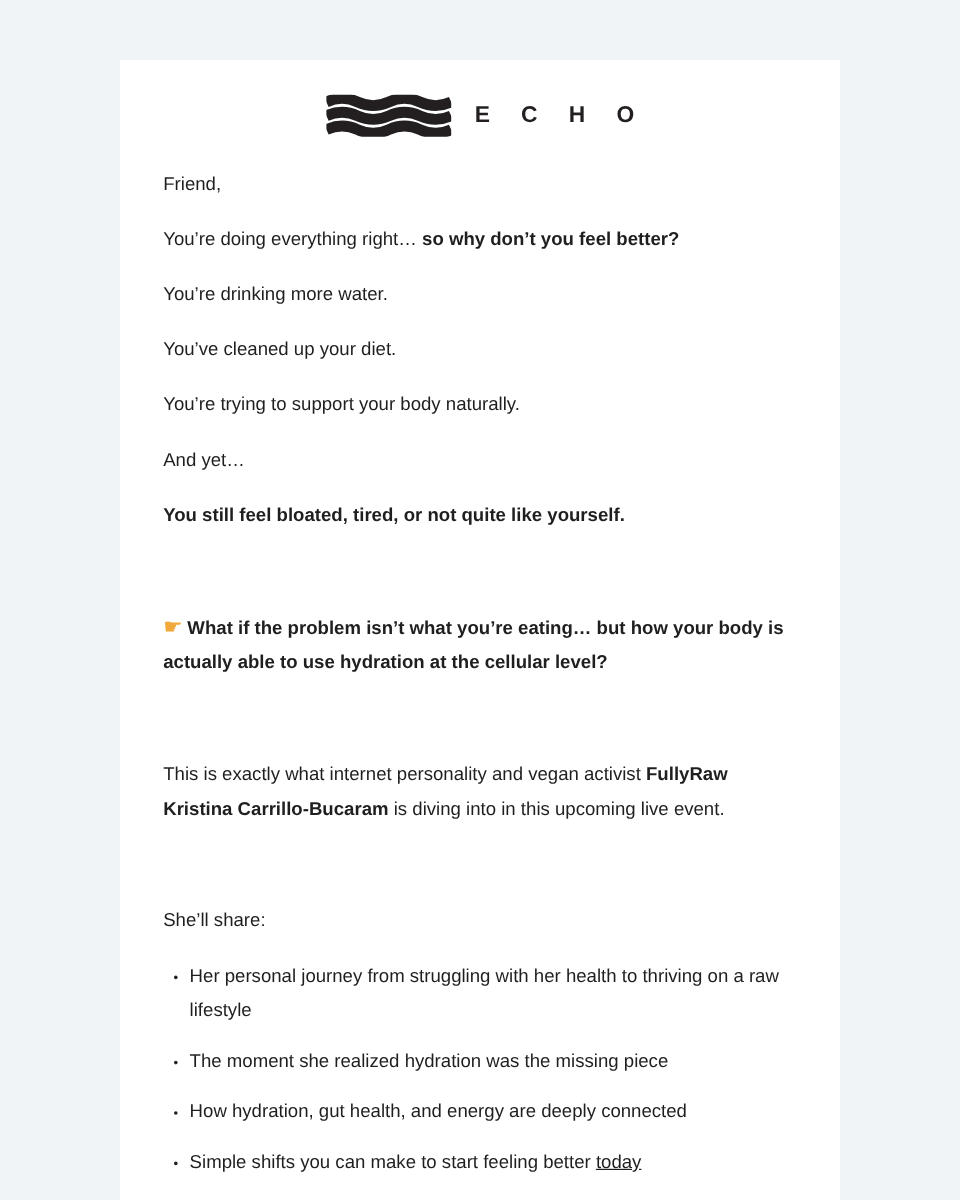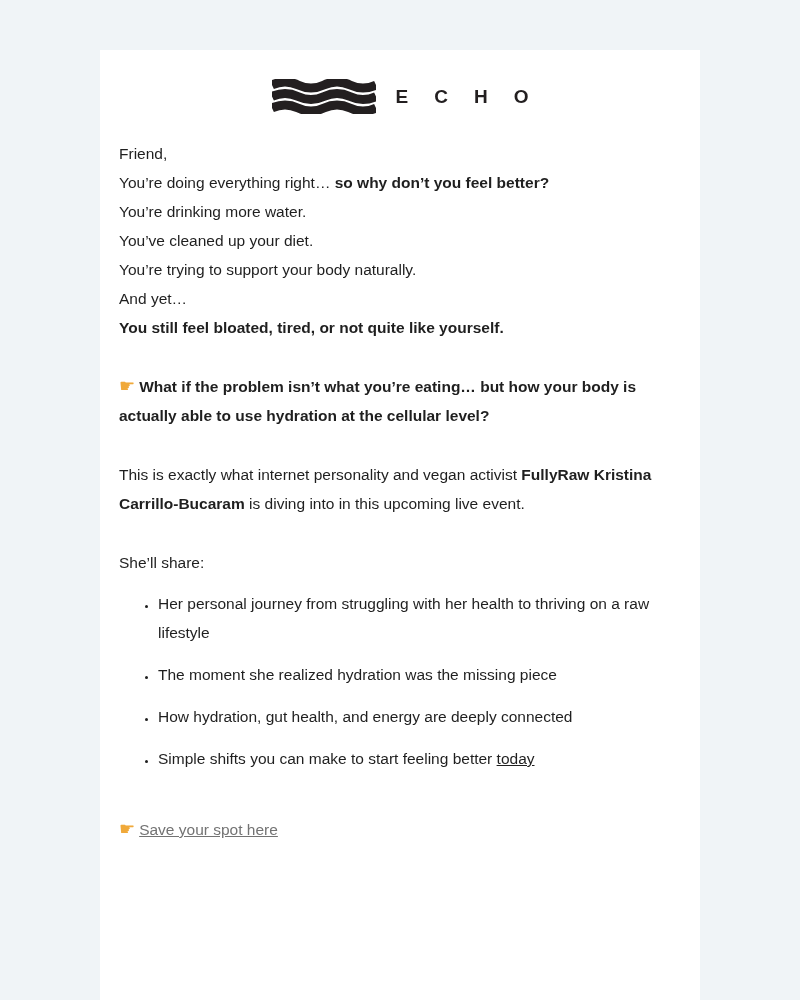--- a/index.html
+++ b/index.html
@@ -39,21 +39,21 @@
     margin-right: -26px;
     color: #231f20;
     line-height: 1;
   }
   .content {
     margin-top: 25px;
     font-size: 15.5px;
     line-height: 29px;
   }
   .para {
-    margin: 0;
+    margin: 17px;
   }
   .b { font-weight: 700; }
   .u { text-decoration: underline; }
   .gap { height: 30px; }
   .hand {
     color: #f0a93a;
     font-size: 18px;
     margin-right: 4px;
   }
   ul.share-list {

